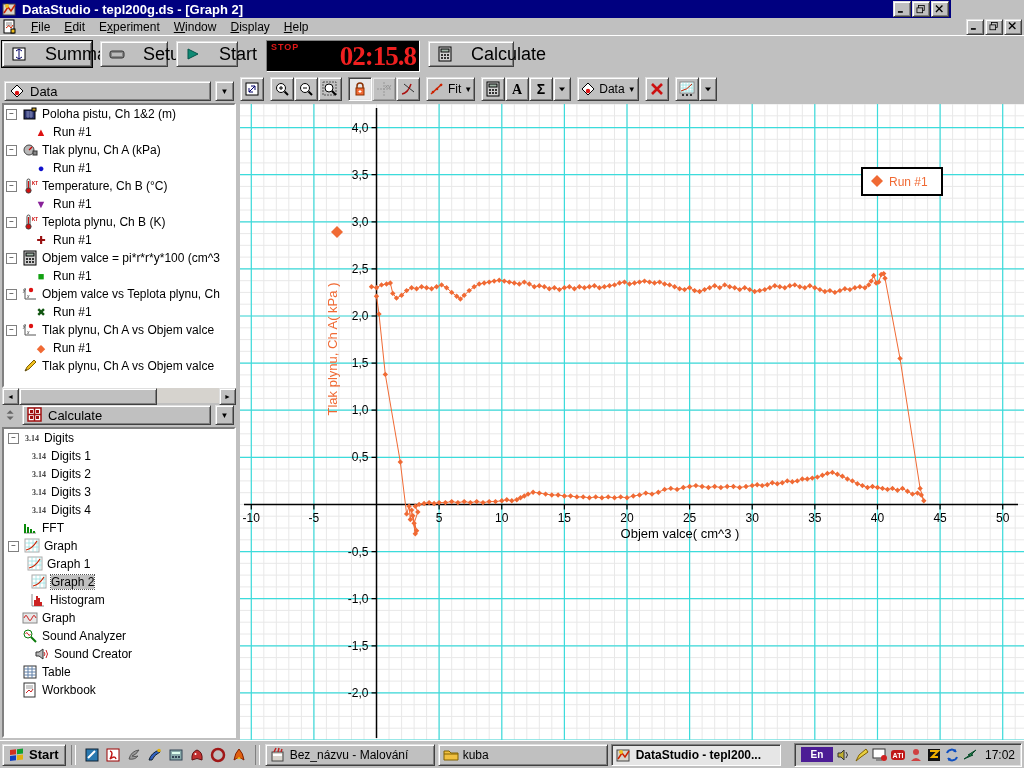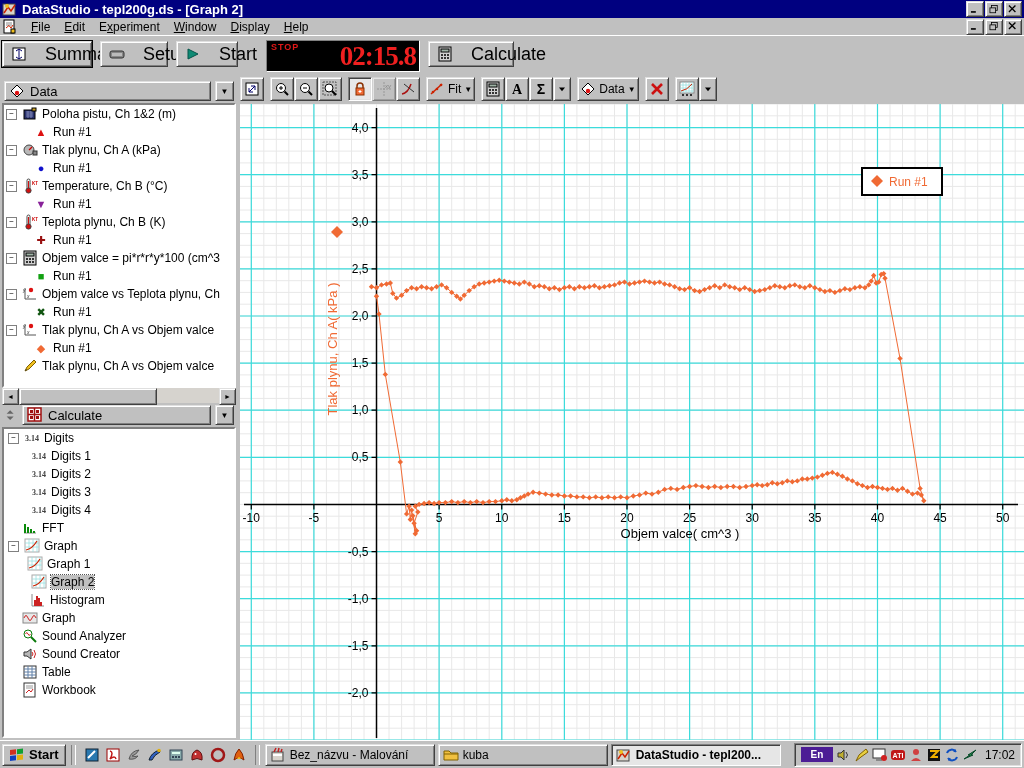--- a/index.html
+++ b/index.html
@@ -5,21 +5,21 @@
   html,body{margin:0;padding:0;background:#555;}
   #screen{position:relative;width:1024px;height:768px;background:#c0c0c0;overflow:hidden;
           font-family:"Liberation Sans",sans-serif;font-size:12px;color:#000;}
   .abs{position:absolute;}
   
   .out{background:#c0c0c0;border:1px solid;border-color:#dfdfdf #404040 #404040 #dfdfdf;
        box-shadow:inset 1px 1px 0 #ffffff, inset -1px -1px 0 #808080;}
   .in{background:#c0c0c0;border:1px solid;border-color:#808080 #ffffff #ffffff #808080;
       box-shadow:inset 1px 1px 0 #404040, inset -1px -1px 0 #dfdfdf;}
   
-  #titlebar{left:0;top:0;width:1024px;height:18px;background:#000080;display:flex;align-items:center;padding:0 2px;box-sizing:border-box;}
+  #titlebar{left:0;top:0;width:951px;height:18px;background:#000080;display:flex;align-items:center;padding:0 2px;box-sizing:border-box;}
   #titlebar .ttl{color:#fff;font-weight:bold;font-size:13px;margin-left:4px;flex:1;white-space:nowrap;}
   .winbtns{display:flex;gap:1px;}
   .wbtn{width:16px;height:14px;display:flex;align-items:center;justify-content:center;}
   .wbtn svg{display:block;}
   
   #menubar{left:0;top:18px;width:1024px;height:18px;background:#c0c0c0;display:flex;align-items:center;padding:0 2px;box-sizing:border-box;border-bottom:1px solid #fff;}
   #menu{display:flex;margin-left:6px;flex:1;}
   .menuitem{padding:1px 7px;white-space:nowrap;}
   .menuitem u{text-decoration:underline;}
   
@@ -470,21 +470,21 @@
         <span style="width: 15px; flex: 0 0 auto;"></span>
         <span class="icon16">
           <svg width="16" height="16" viewBox="0 0 16 16">
             <circle cx="6" cy="6" r="4" fill="#fff" stroke="#0a7a0a"></circle>
             <path d="M9 9 L14 14" stroke="#0a7a0a" stroke-width="2"></path>
             <path d="M3.5 6 q1.2 -3 2.5 0 t2.5 0" stroke="#cc2222" fill="none"></path>
           </svg>
         </span>
         <span>Sound Analyzer</span>
       </div>
-      <div class="trow" style="padding-left: 2px;">
+      <div class="trow" style="padding-left: 14px;">
         <span style="width: 15px; flex: 0 0 auto;"></span>
         <span class="icon16">
           <svg width="16" height="16" viewBox="0 0 16 16">
             <path d="M2 6 h3 L9 3 v10 L5 10 H2 Z" fill="#b8b8b8" stroke="#333"></path>
             <path d="M10 6 q2 2 0 4 M12 4 q3 4 0 8" stroke="#cc2222" fill="none"></path>
           </svg>
         </span>
         <span>Sound Creator</span>
       </div>
       <div class="trow" style="padding-left: 2px;">

